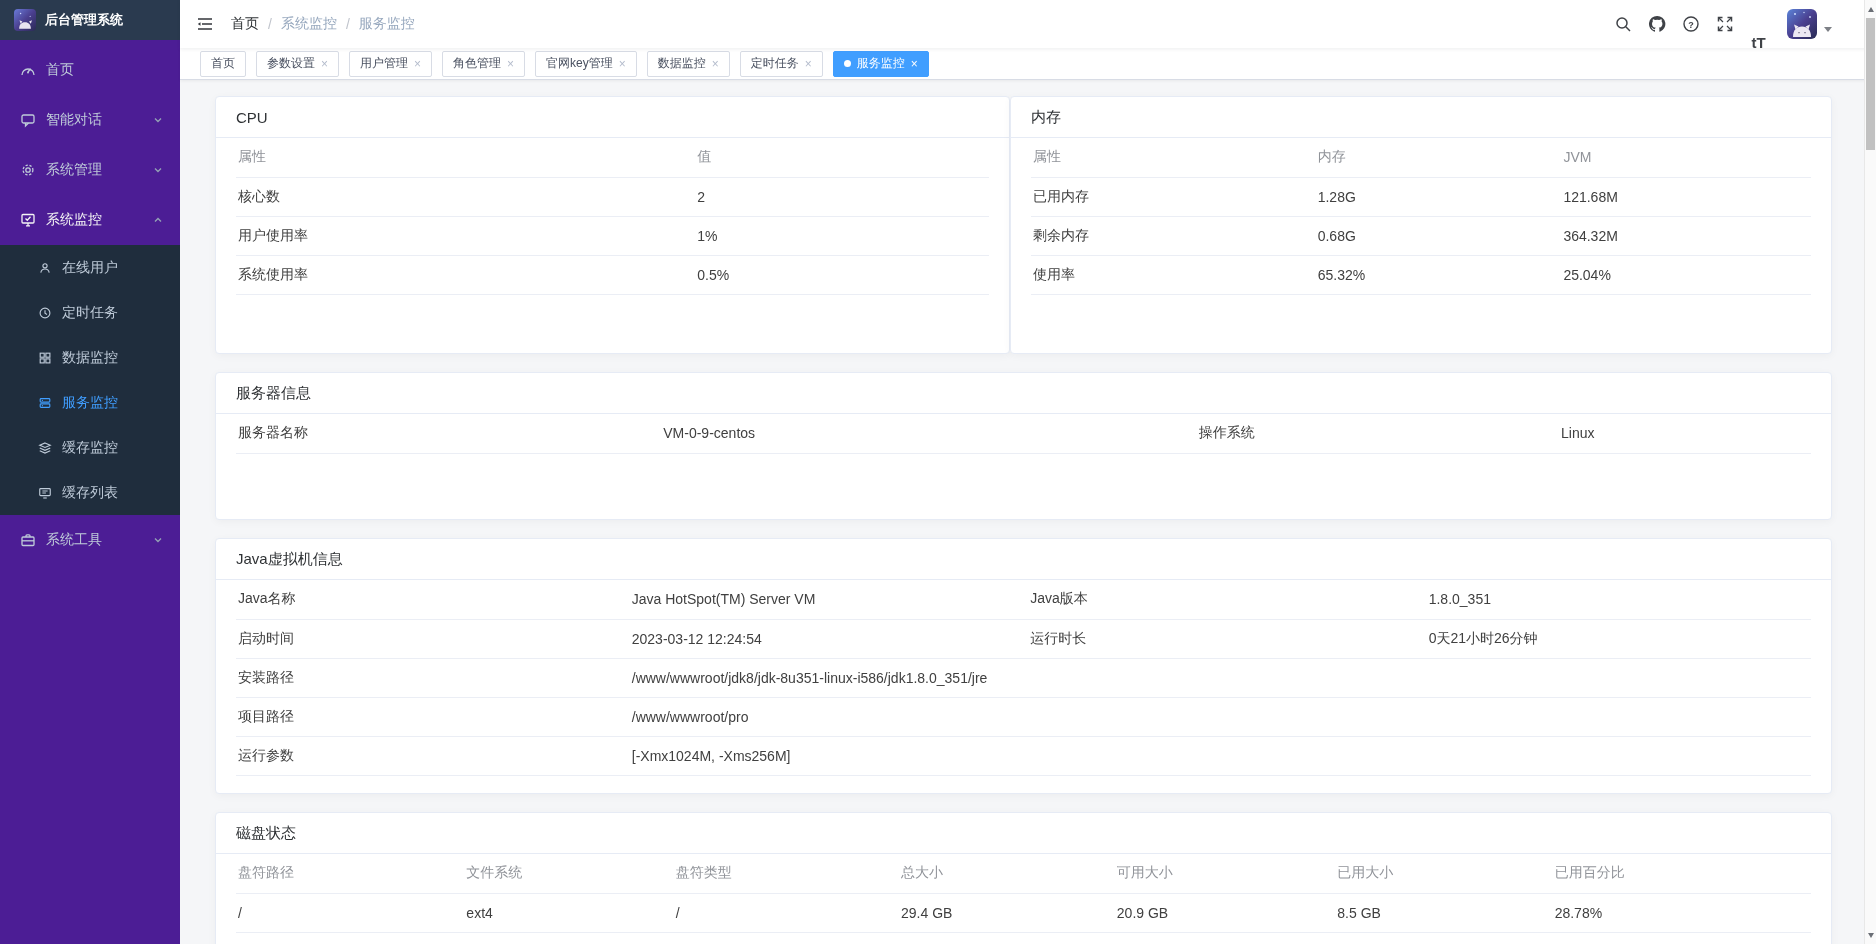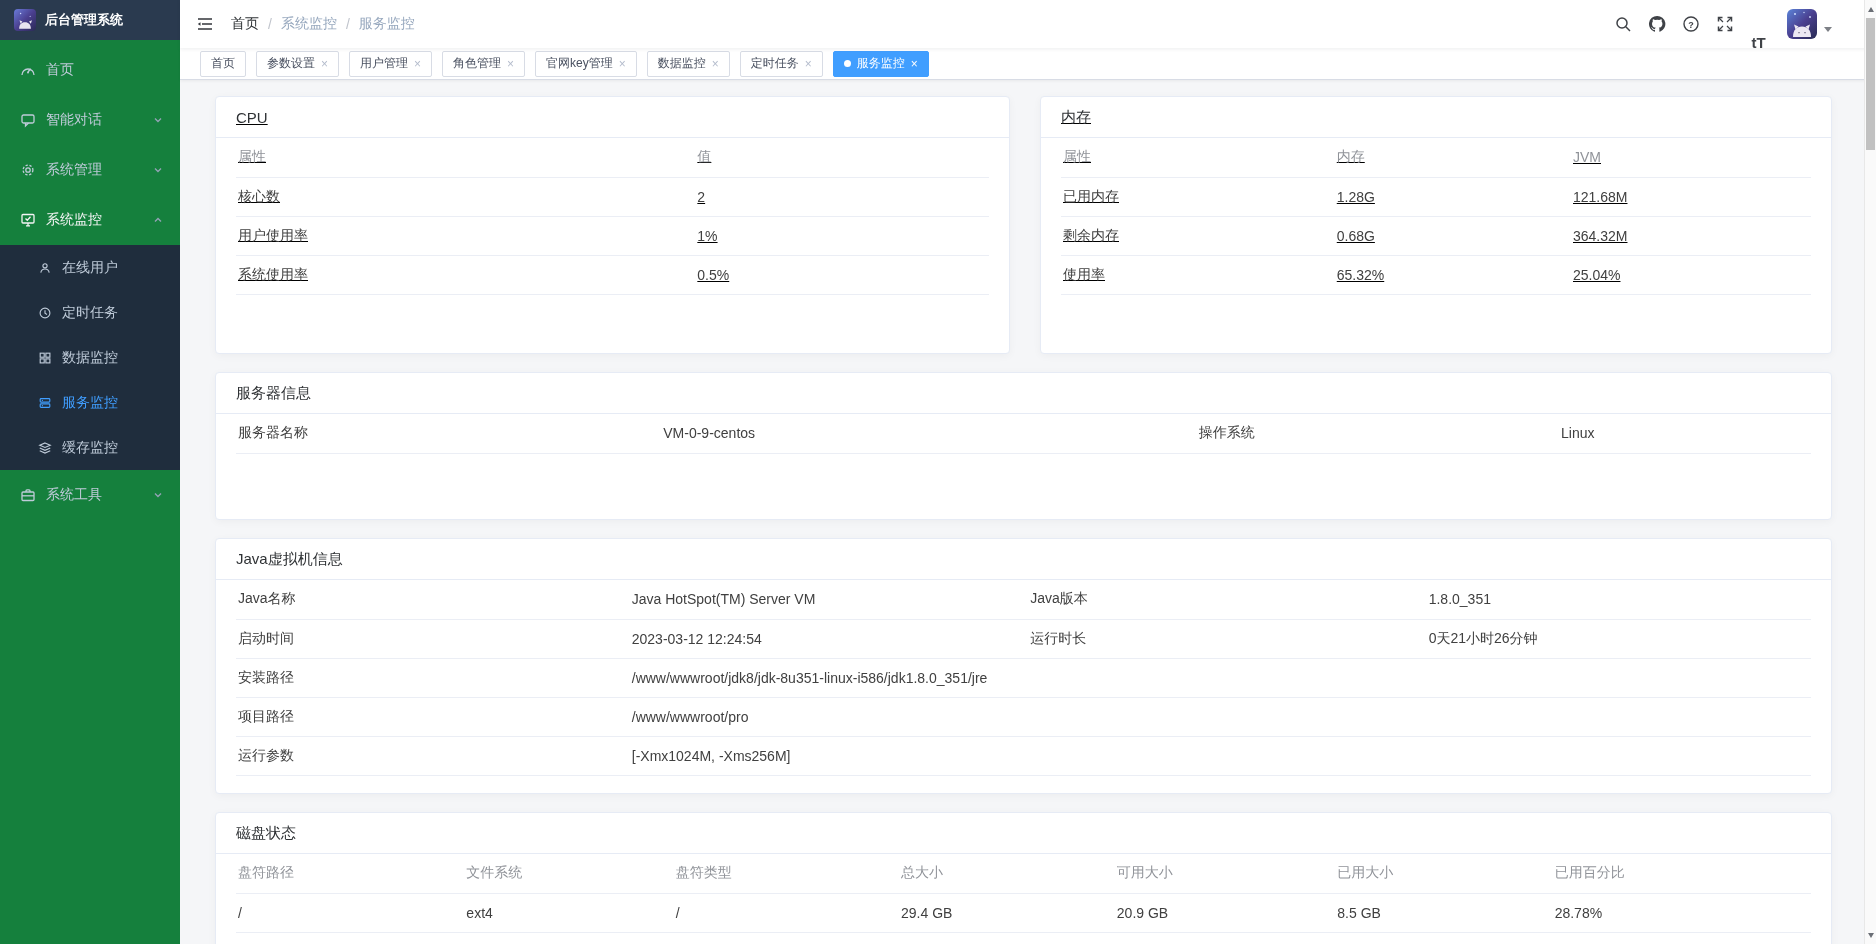--- a/index.html
+++ b/index.html
@@ -1,21 +1,21 @@
 <!DOCTYPE html>
 <html><head>
 <meta charset="utf-8">
 <style>
   * { margin:0; padding:0; box-sizing:border-box; }
   html,body { width:1876px; height:944px; overflow:hidden; }
   body { font-family:"Liberation Sans",sans-serif; background:#f5f6f8; position:relative; }
   .app { display:flex; width:100%; height:100%; }
 
   
-  .sidebar { width:180px; flex-shrink:0; background:#15803d; color:#bfcbd9; display:flex; flex-direction:column; }
+  .sidebar { width:180px; flex-shrink:0; background:#4c1d95; color:#bfcbd9; display:flex; flex-direction:column; }
   .logo { height:40px; display:flex; align-items:center; gap:9px; padding-left:14px; background:#2a3a4f; cursor:pointer; }
   .logo-img { width:22px; height:22px; border-radius:4px; overflow:hidden; flex-shrink:0; }
   .logo-title { color:#fff; font-weight:bold; font-size:13px; white-space:nowrap; }
   .menu { padding-top:5px; }
   .menu-item { height:50px; display:flex; align-items:center; padding:0 16px 0 20px; font-size:14px; cursor:pointer; }
   .menu-item .mi-icon { width:16px; height:16px; margin-right:10px; flex-shrink:0; }
   .menu-item .mi-label { flex:1; white-space:nowrap; }
   .chev { width:12px; height:12px; color:#93a2b5; }
   .menu-item.active-parent { color:#f4f4f5; }
   .submenu { background:#1f2d3d; }
@@ -41,21 +41,21 @@
 
   .tags-view { height:32px; background:#fff; border-bottom:1px solid #d8dce5; box-shadow:0 1px 3px rgba(0,0,0,.06); display:flex; align-items:center; padding-left:20px; gap:10px; position:relative; z-index:2; }
   .tag { height:26px; display:inline-flex; align-items:center; gap:6px; border:1px solid #d8dce5; background:#fff; color:#495060; font-size:12px; padding:0 10px; cursor:pointer; border-radius:2px; white-space:nowrap; }
   .tag .tag-close { font-size:12px; color:#b4bccc; line-height:1; }
   .tag.active { background:#409eff; border-color:#409eff; color:#fff; }
   .tag.active .tag-dot { width:7px; height:7px; border-radius:50%; background:#fff; }
   .tag.active .tag-close { color:#fff; }
 
   
   .content { flex:1; overflow:hidden; padding:16px 44px 0 35px; }
-  .row2 { display:flex; gap:30px; margin-bottom:18px;text-decoration:underline; }
+  .row2 { display:flex; margin-bottom:18px; }
   .card { background:#fff; border:1px solid #e6ebf5; border-radius:4px; box-shadow:0 2px 8px rgba(0,0,0,.04); }
   .card-cpu { width:795px; height:258px; }
   .card-mem { flex:1; height:258px; }
   .card-wide { margin-bottom:18px; }
   .card-server { height:148px; }
   .card-jvm { height:256px; }
   .card-disk { height:180px; }
   .card-header { height:41px; display:flex; align-items:center; padding:0 20px; border-bottom:1px solid #e6ebf5; font-size:15px; color:#2f3235; }
   .card-body { padding:0 20px 10px; }
   table { width:100%; border-collapse:collapse; font-size:14px; table-layout:fixed; }
@@ -200,20 +200,30 @@
         </div>
         <div class="menu-item">
           <span class="mi-icon">
               <svg viewBox="0 0 16 16" width="14" height="14" fill="none" stroke="currentColor" stroke-width="1.3">
                 <path d="M8 2.2l6 2.6-6 2.6-6-2.6z"></path>
                 <path d="M2 8l6 2.6L14 8"></path>
                 <path d="M2 11.2l6 2.6 6-2.6"></path>
               </svg>
             </span>
           <span class="mi-label">缓存监控</span>
+        </div>
+        <div class="menu-item">
+          <span class="mi-icon">
+              <svg viewBox="0 0 16 16" width="14" height="14" fill="none" stroke="currentColor" stroke-width="1.3">
+                <rect x="2" y="3" width="12" height="8" rx="1"></rect>
+                <path d="M5 5.7h6M5 8h4"></path>
+                <path d="M6 13.7h4"></path>
+              </svg>
+            </span>
+          <span class="mi-label">缓存列表</span>
         </div>
       </div>
 
       <div class="menu-item">
         <span class="mi-icon">
             <svg viewBox="0 0 16 16" width="16" height="16" fill="none" stroke="currentColor" stroke-width="1.3">
               <rect x="2" y="5" width="12" height="8.5" rx="1"></rect>
               <path d="M6 5V3.8a1 1 0 0 1 1-1h2a1 1 0 0 1 1 1V5"></path>
               <path d="M2 8.8h12"></path>
             </svg>

